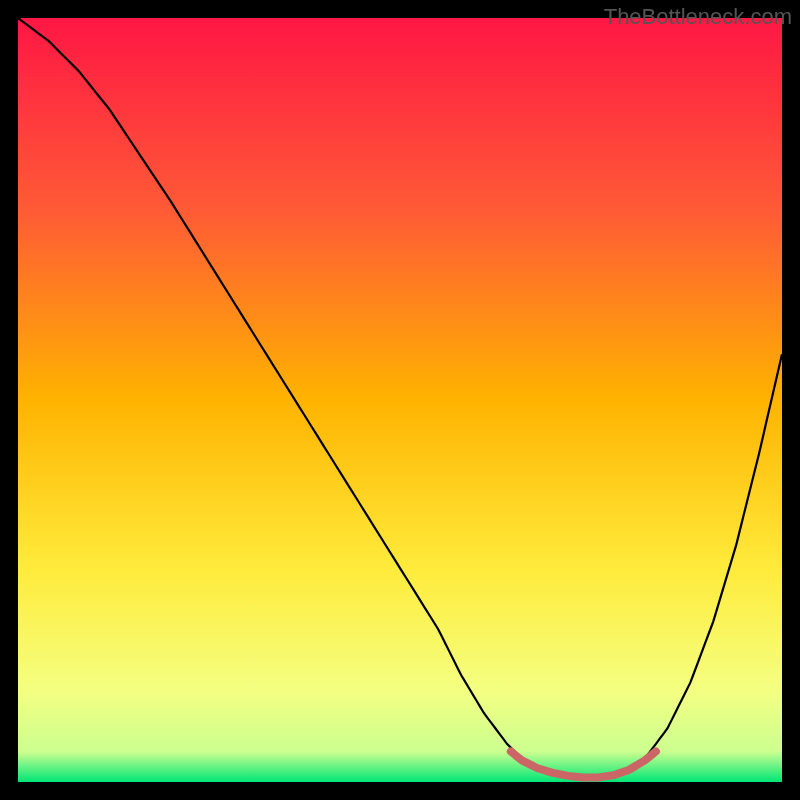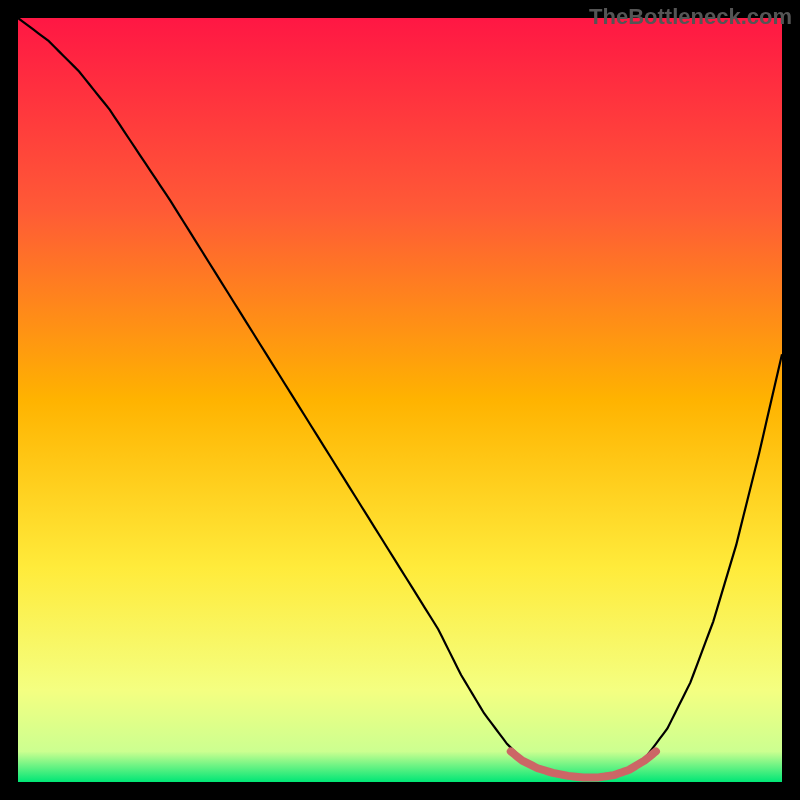--- a/index.html
+++ b/index.html
@@ -10,21 +10,21 @@
     background: #000;
     position: relative;
   }
   .watermark {
     position: absolute;
     top: 4px;
     right: 8px;
     color: #555;
     font-family: Arial, Helvetica, sans-serif;
     font-size: 22px;
-    font-weight: bold;
+    font-weight: normal;
     z-index: 10;
   }
   .plot {
     position: absolute;
     left: 18px;
     top: 18px;
     width: 764px;
     height: 764px;
   }
   svg { display: block; }

